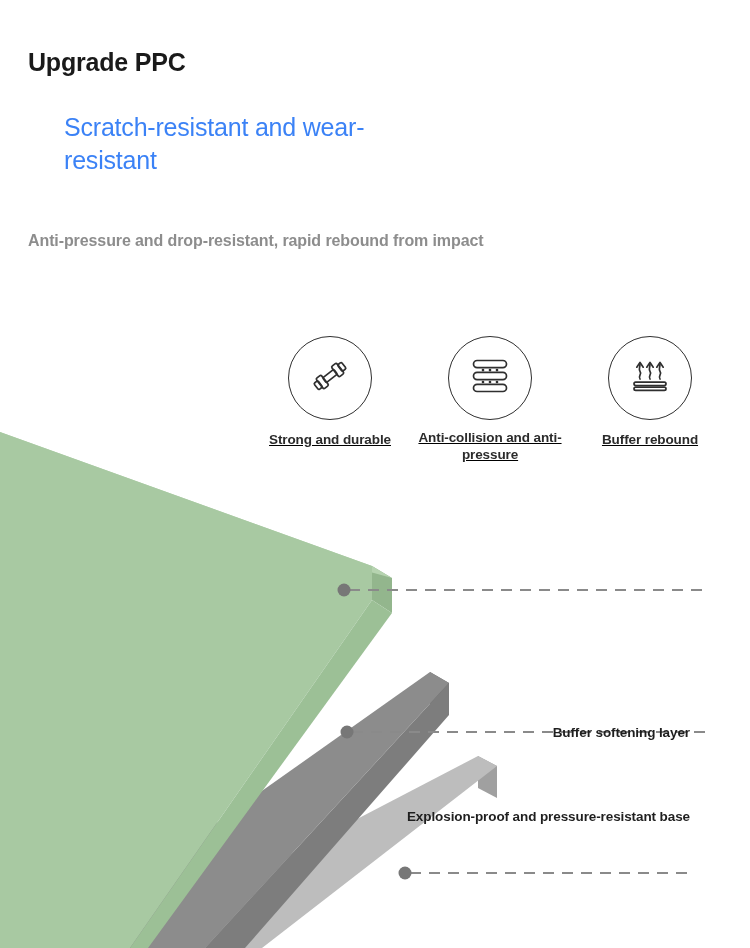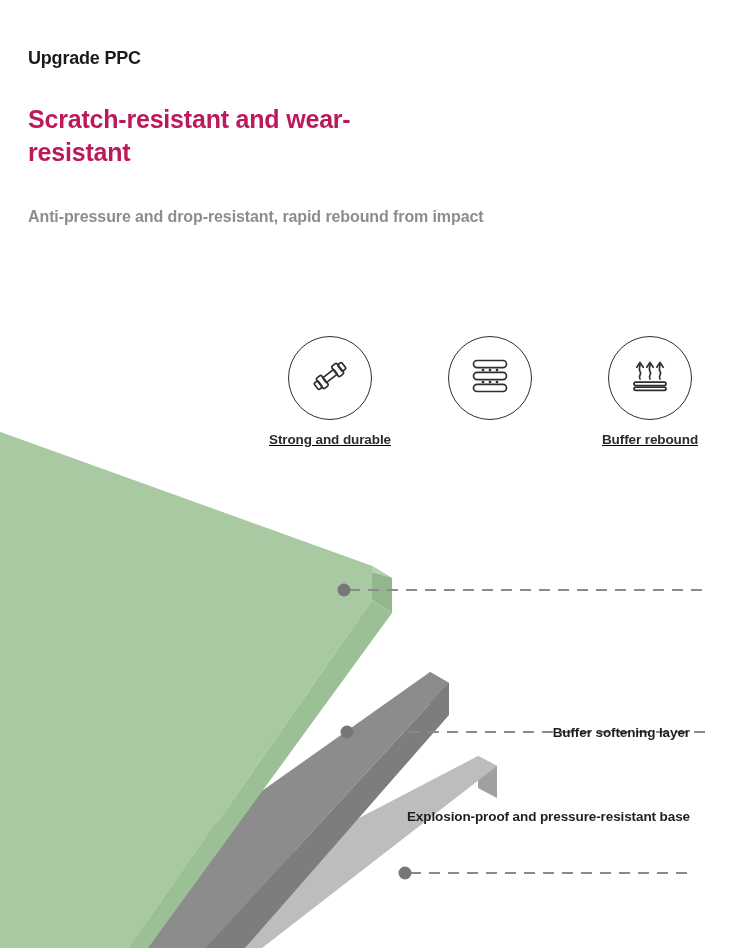--- a/index.html
+++ b/index.html
@@ -23,39 +23,40 @@
 
   
   .header-block {
     position: absolute;
     left: 28px;
     top: 48px;
     width: 640px;
   }
 
   .eyebrow-title {
-    font-size: 18px;
+    font-size: 25px;
     font-weight: 700;
     color: #1a1a1a;
     letter-spacing: -0.2px;
     line-height: 1.15;
   }
 
   .main-heading {
     margin-top: 34px;
     font-size: 25px;
-    font-weight: 700;
-    color: #be185d;
+    font-weight: 400;
+    color: #3b82f6;
     line-height: 1.32;
     letter-spacing: -0.2px;
     max-width: 360px;
+    margin-left: 36px;
   }
 
   .sub-heading {
-    margin-top: 38px;
+    margin-top: 54px;
     font-size: 16px;
     font-weight: 700;
     color: #8d8d8d;
     line-height: 1.3;
     letter-spacing: -0.1px;
   }
 
   
   .features-row {
     position: absolute;
@@ -163,20 +164,21 @@
               <circle cx="19" cy="20.1" r="1.35"></circle>
               <circle cx="26" cy="20.1" r="1.35"></circle>
               <circle cx="33" cy="20.1" r="1.35"></circle>
               <circle cx="19" cy="32.0" r="1.35"></circle>
               <circle cx="26" cy="32.0" r="1.35"></circle>
               <circle cx="33" cy="32.0" r="1.35"></circle>
             </g>
           </svg>
         </span>
       </div>
+      <div class="feature-label">Anti-collision and anti-pressure</div>
     </div>
 
     <div class="feature-item">
       <div class="feature-circle">
         <span>
           <svg width="52" height="52" viewBox="0 0 52 52" fill="none" stroke="#2f2f2f" stroke-width="1.7" stroke-linejoin="round" stroke-linecap="round">
             <path d="M16 29 C13.6 26.2 18.4 24.2 16 21.4 C14.4 19.5 16 18 16 13.5"></path>
             <path d="M26 29 C23.6 26.2 28.4 24.2 26 21.4 C24.4 19.5 26 18 26 13.5"></path>
             <path d="M36 29 C33.6 26.2 38.4 24.2 36 21.4 C34.4 19.5 36 18 36 13.5"></path>
             <path d="M12.8 17.2 L16 12.4 L19.2 17.2" fill="none"></path>

